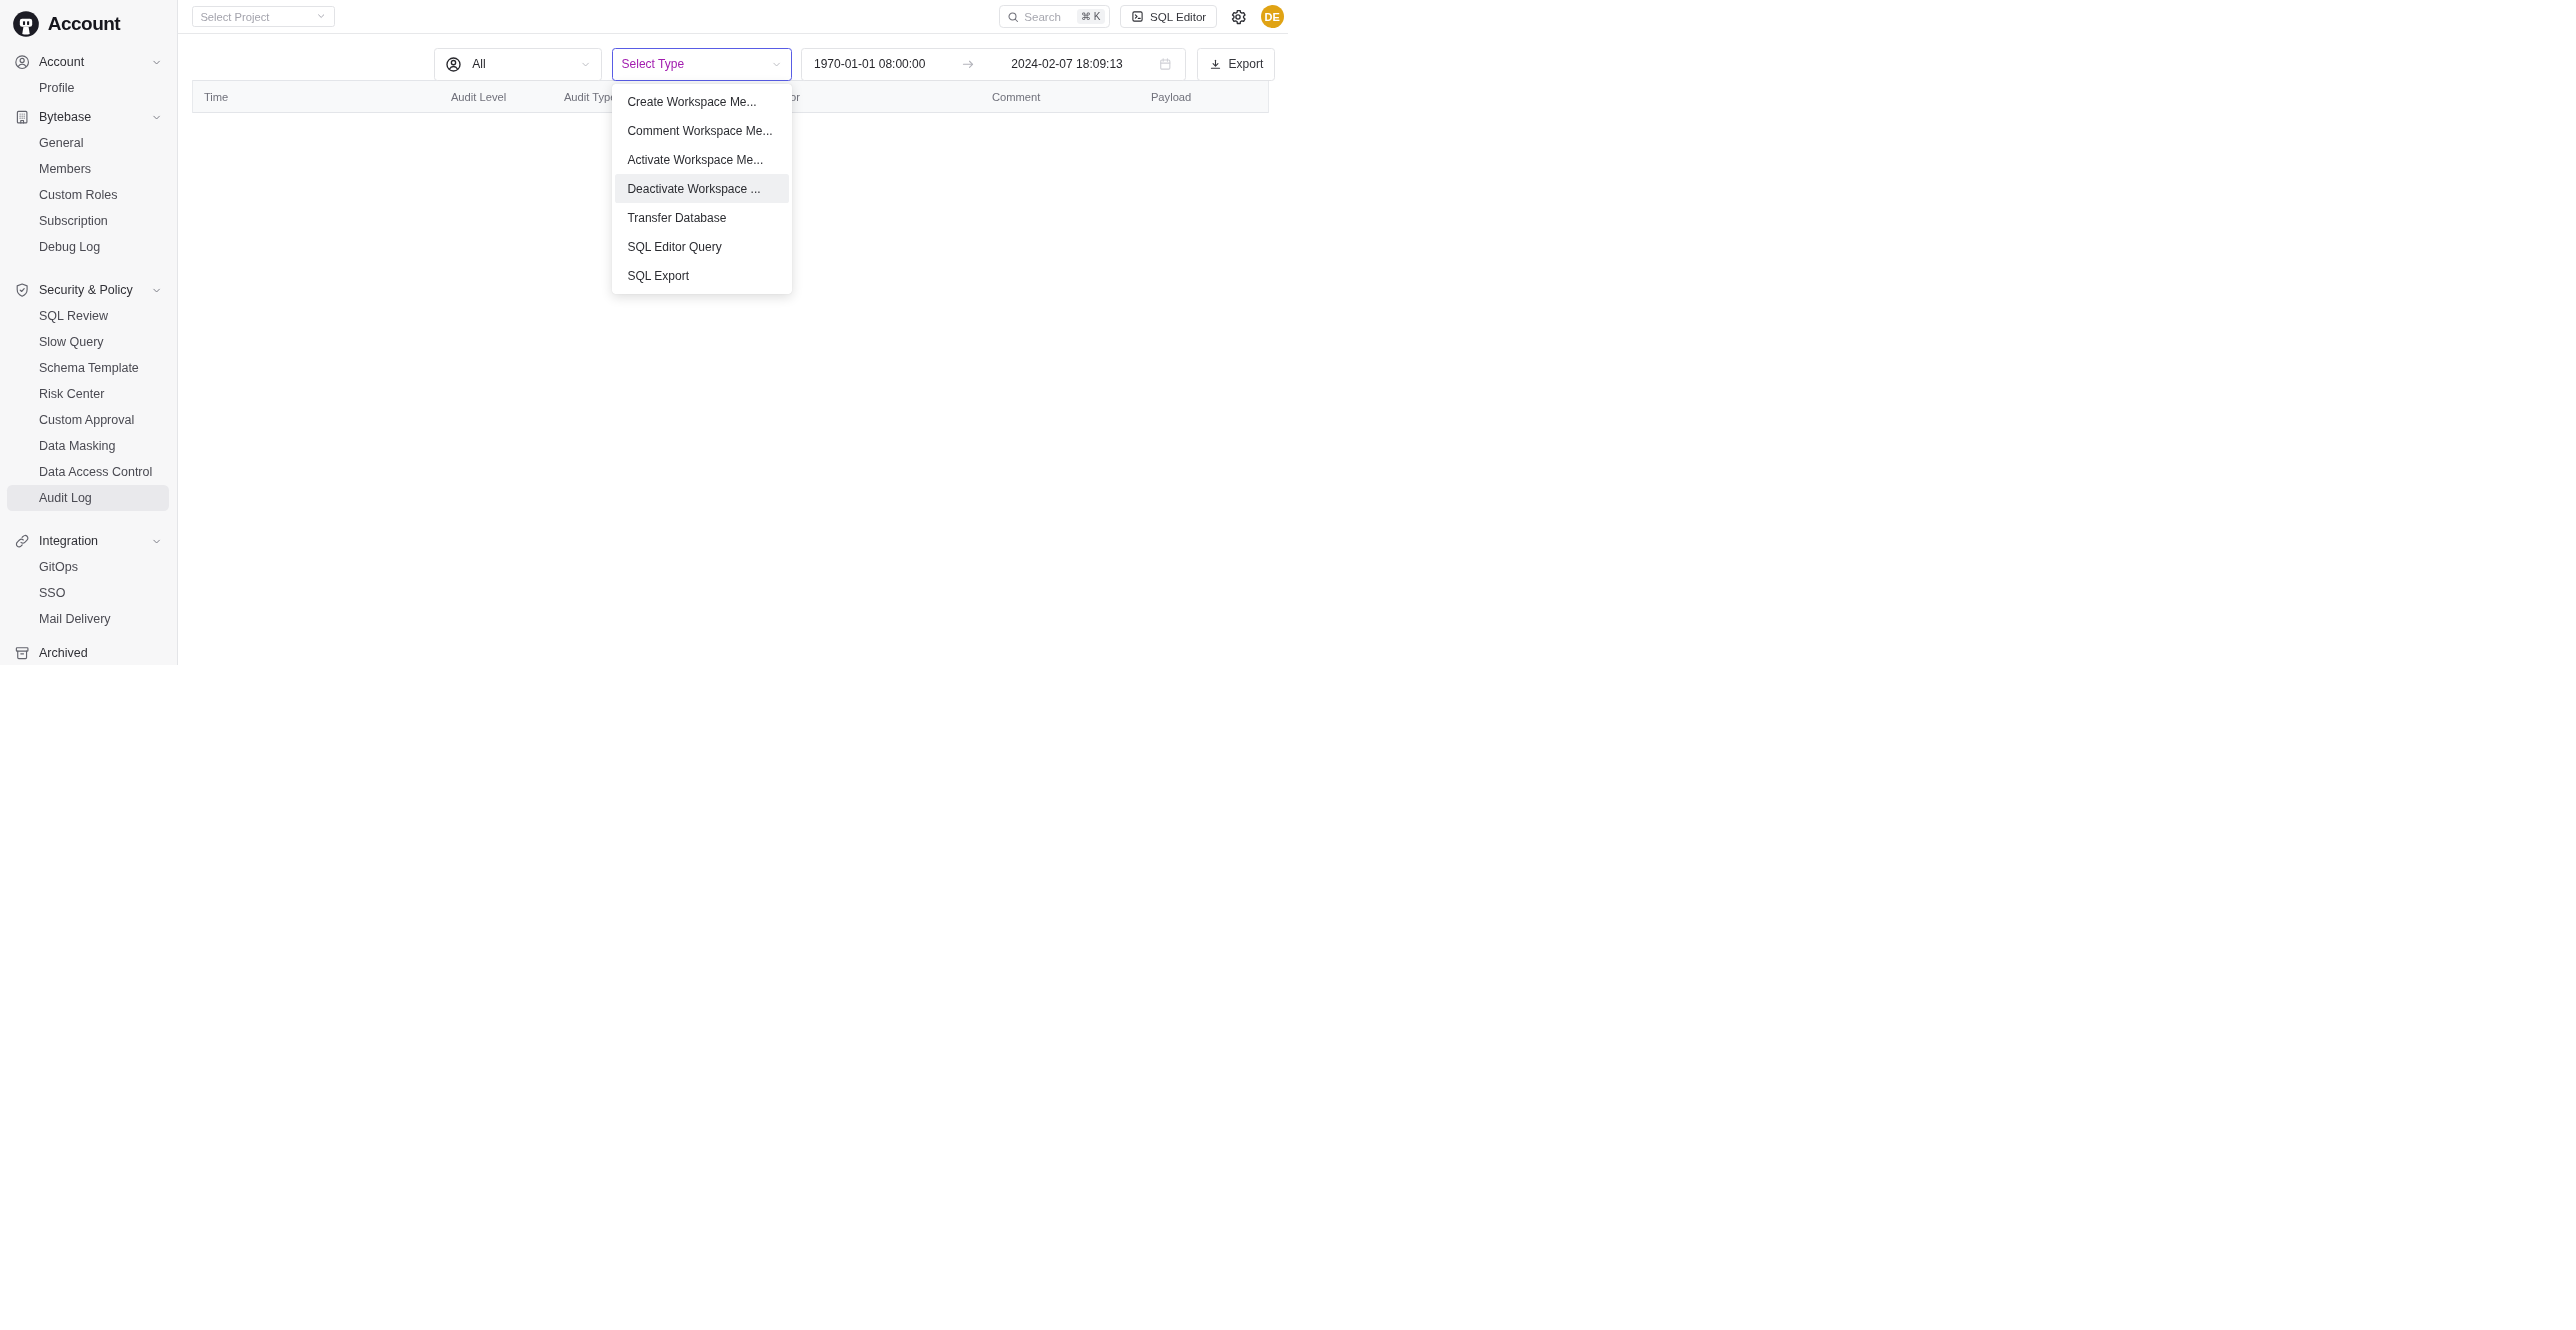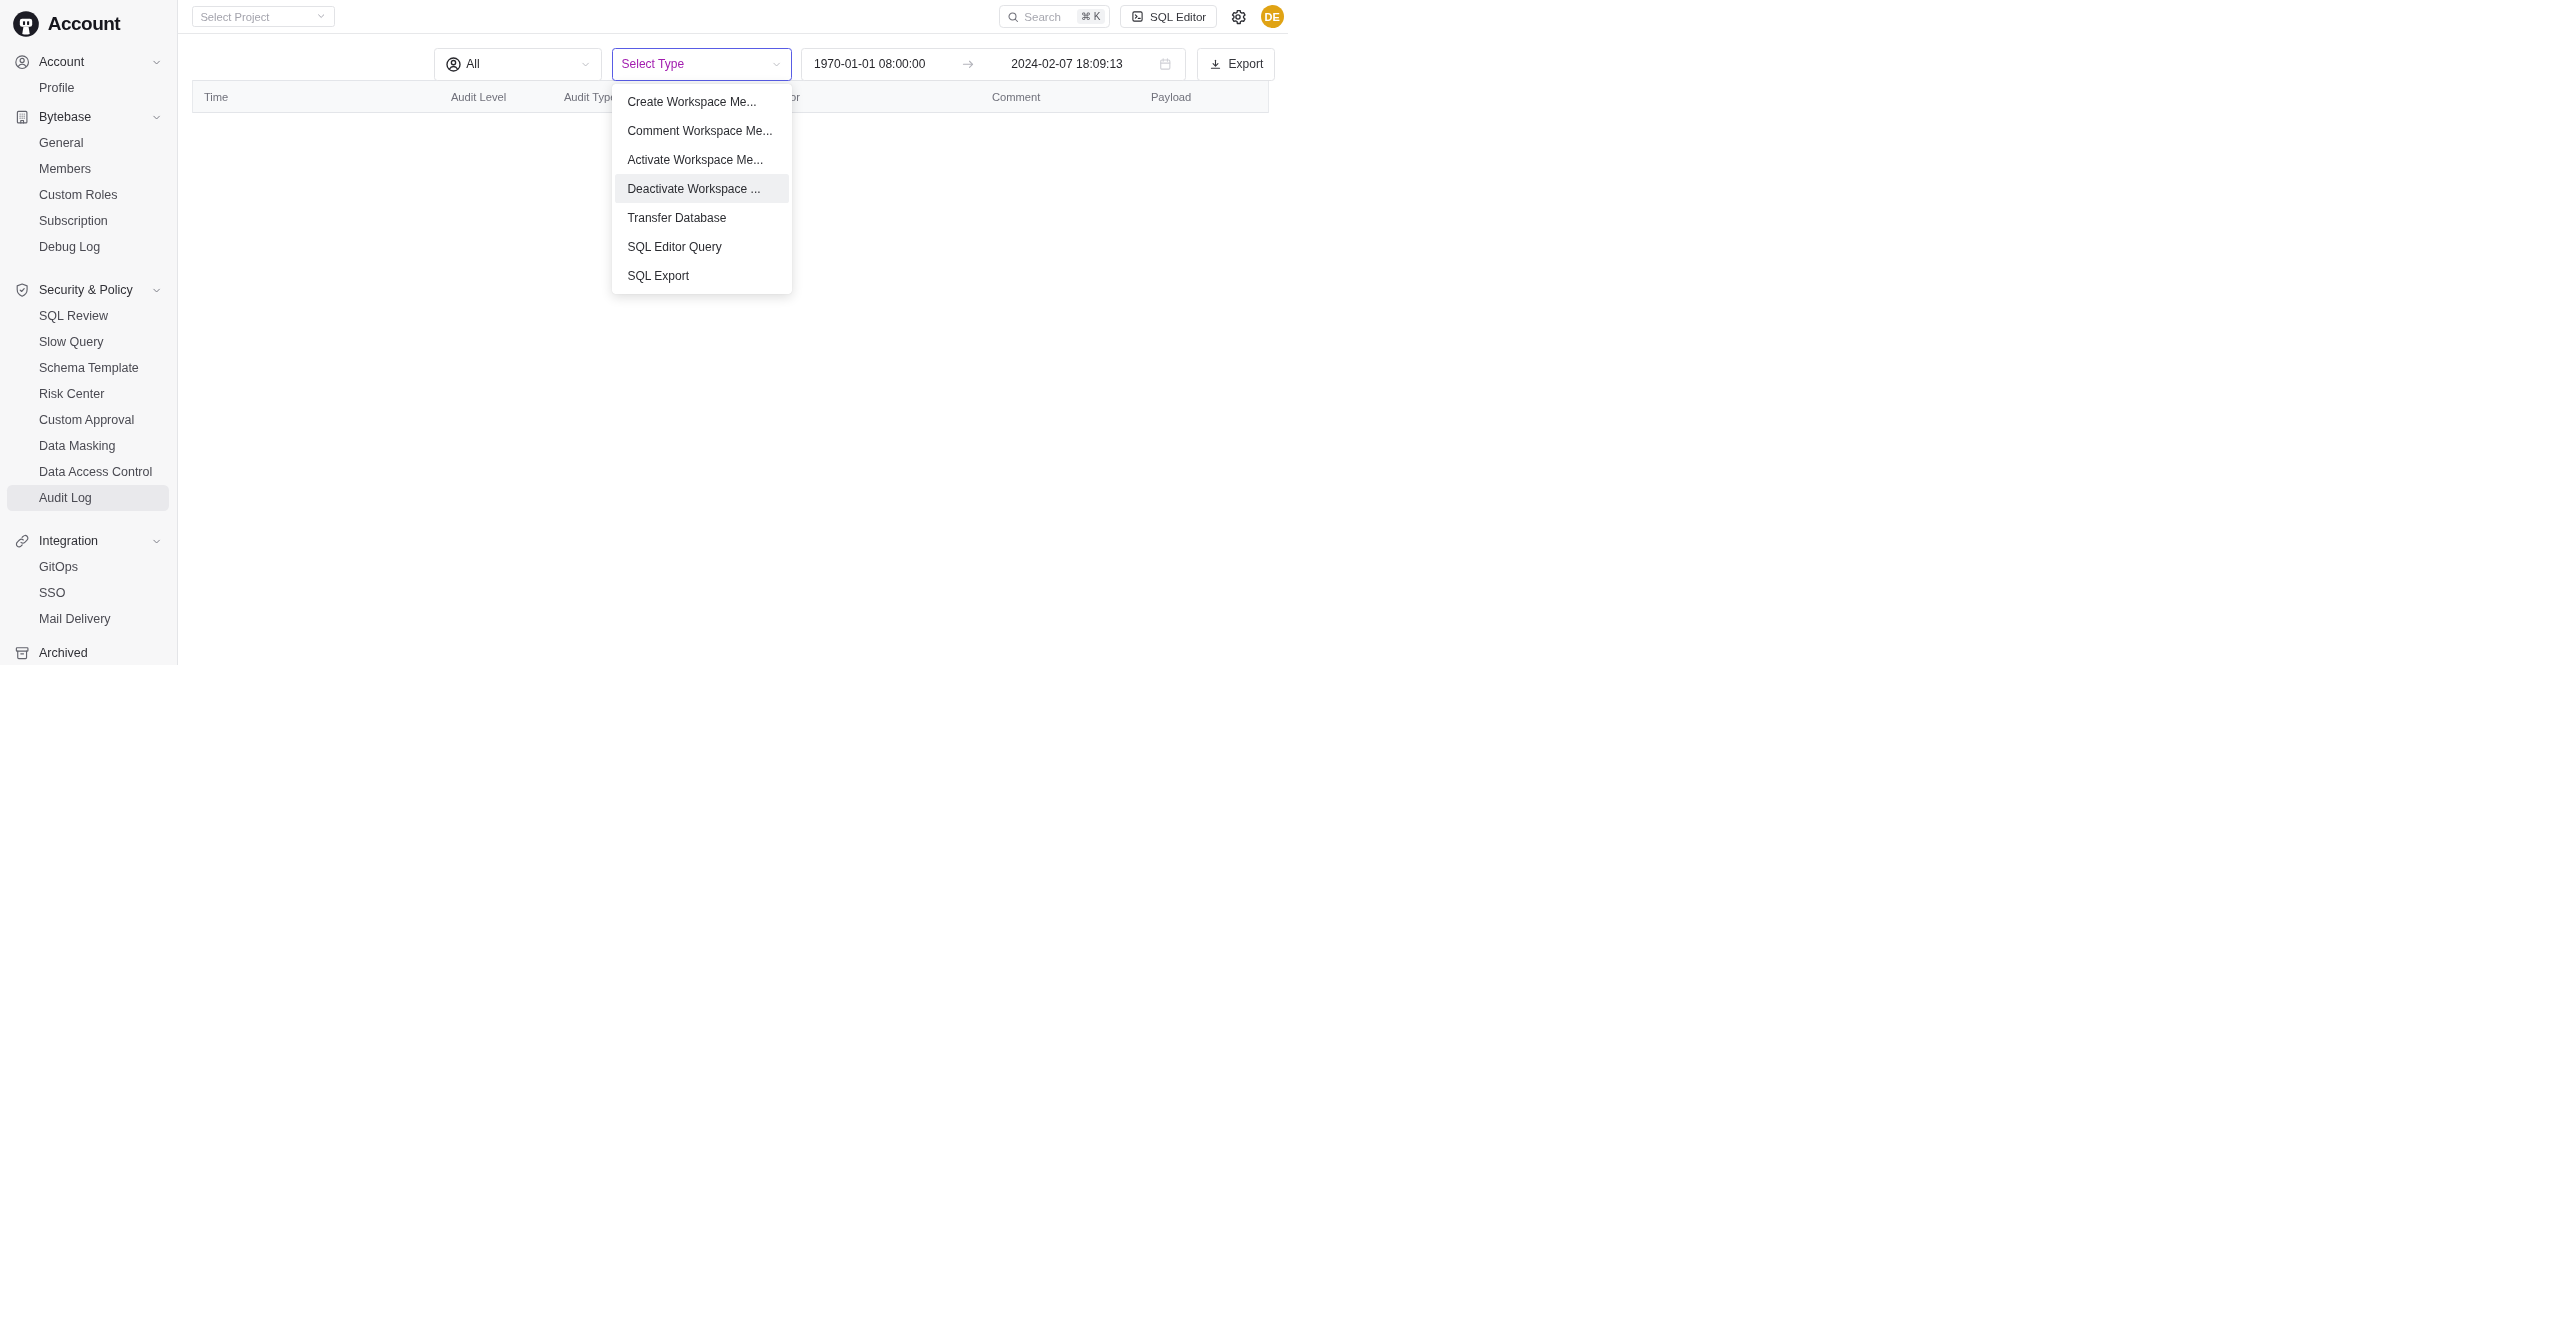--- a/index.html
+++ b/index.html
@@ -43,21 +43,21 @@
   .gear { margin-left:12px; width:18px; height:18px; color:#2d2e34; cursor:pointer; }
   .gear svg { width:18px; height:18px; }
   .avatar { margin-left:14px; width:23px; height:23px; border-radius:50%;
     display:flex; align-items:center; justify-content:center;
     color:#fff; font-size:11px; font-weight:700; cursor:pointer; }
 
   
   .filterbar { position:relative; height:46px; }
   .fctl { position:absolute; top:13.7px; height:33px; background:#fff; border:0.9px solid #e2e3e6;
     border-radius:3.4px; display:flex; align-items:center; font-size:12px; color:#27272c; cursor:pointer; }
-  .f-all { left:256px; width:168px; padding:0 10.3px; gap:4px; }
+  .f-all { left:256px; width:168px; padding:0 10.3px; gap:10px; }
   .f-all .u-ico { width:17px; height:17px; color:#27272c; }
   .f-all .chev { margin-left:auto; width:11.2px; height:11.2px; color:#b8b9c0; }
   .f-type { left:434px; width:180px; border:1.7px solid #585ce5; padding:0 8.6px; }
   .f-type .ph { color:#a21caf; }
   .f-type .chev { margin-left:auto; width:11.2px; height:11.2px; color:#b8b9c0; }
   .f-date { left:623px; width:385px; padding:0 12px; justify-content:space-between; }
   .f-date .arr { width:14.6px; height:14.6px; color:#b2b3ba; }
   .f-date .cal { width:14.6px; height:14.6px; color:#cfd0d6; }
   .f-export { left:1019px; width:78px; gap:6.9px; justify-content:center; color:#35363c;text-align:right; }
   .f-export svg { width:13px; height:13px; }

